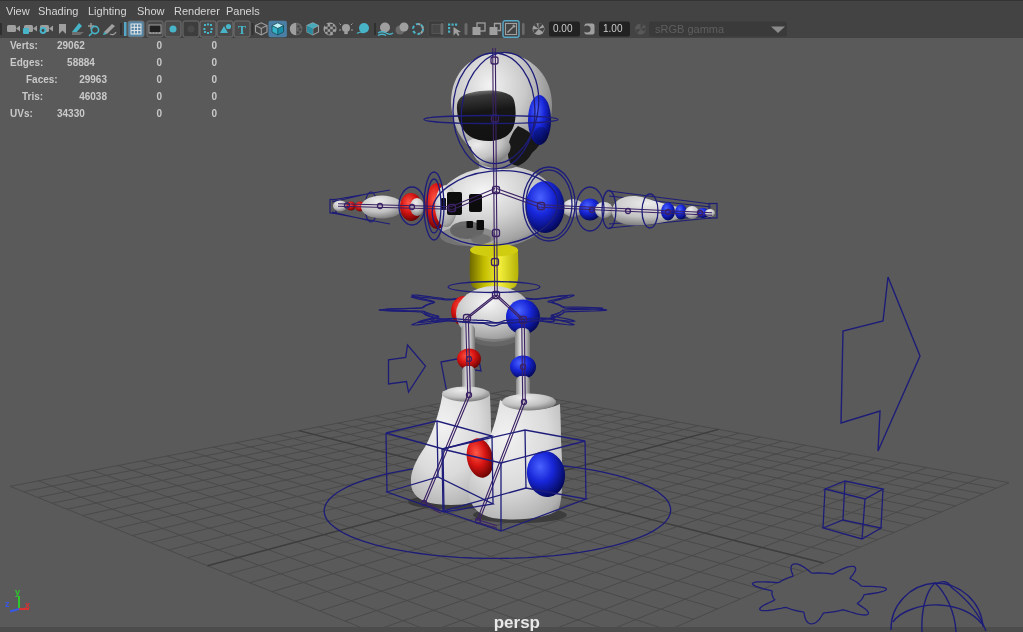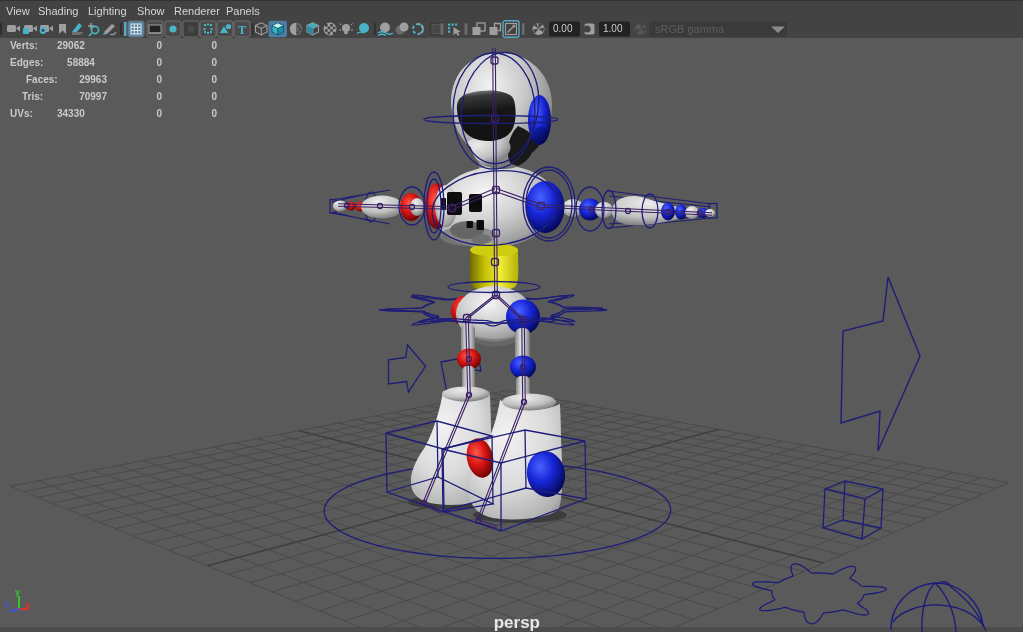--- a/index.html
+++ b/index.html
@@ -469,19 +469,19 @@
 <div class="hud" style="left:197px;top:40px;width:20px;text-align:right">0</div>
 <div class="hud" style="left:10px;top:57px">Edges:</div>
 <div class="hud" style="left:56px;top:57px;width:50px;text-align:center">58884</div>
 <div class="hud" style="left:142px;top:57px;width:20px;text-align:right">0</div>
 <div class="hud" style="left:197px;top:57px;width:20px;text-align:right">0</div>
 <div class="hud" style="left:26px;top:74px">Faces:</div>
 <div class="hud" style="left:57px;top:74px;width:50px;text-align:right">29963</div>
 <div class="hud" style="left:142px;top:74px;width:20px;text-align:right">0</div>
 <div class="hud" style="left:197px;top:74px;width:20px;text-align:right">0</div>
 <div class="hud" style="left:22px;top:91px">Tris:</div>
-<div class="hud" style="left:57px;top:91px;width:50px;text-align:right">70997</div>
+<div class="hud" style="left:57px;top:91px;width:50px;text-align:right">46038</div>
 <div class="hud" style="left:142px;top:91px;width:20px;text-align:right">0</div>
 <div class="hud" style="left:197px;top:91px;width:20px;text-align:right">0</div>
 <div class="hud" style="left:10px;top:108px">UVs:</div>
 <div class="hud" style="left:57px;top:108px;width:50px;text-align:left">34330</div>
 <div class="hud" style="left:142px;top:108px;width:20px;text-align:right">0</div>
 <div class="hud" style="left:197px;top:108px;width:20px;text-align:right">0</div>
 <div id="persp">persp</div>
 </body></html>

